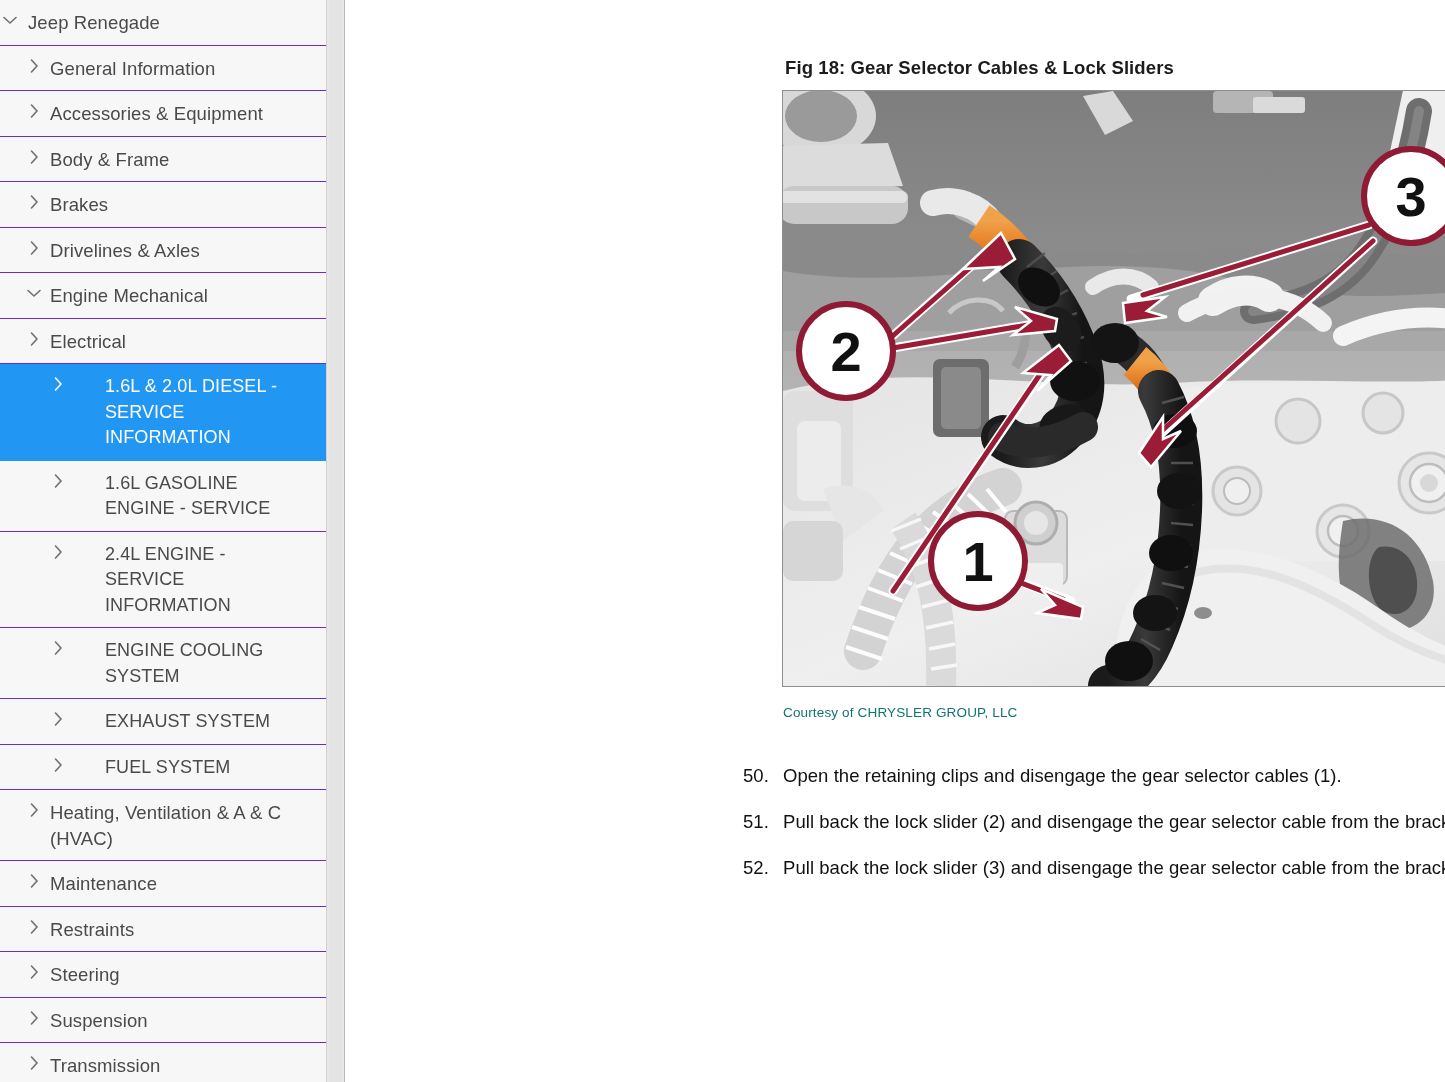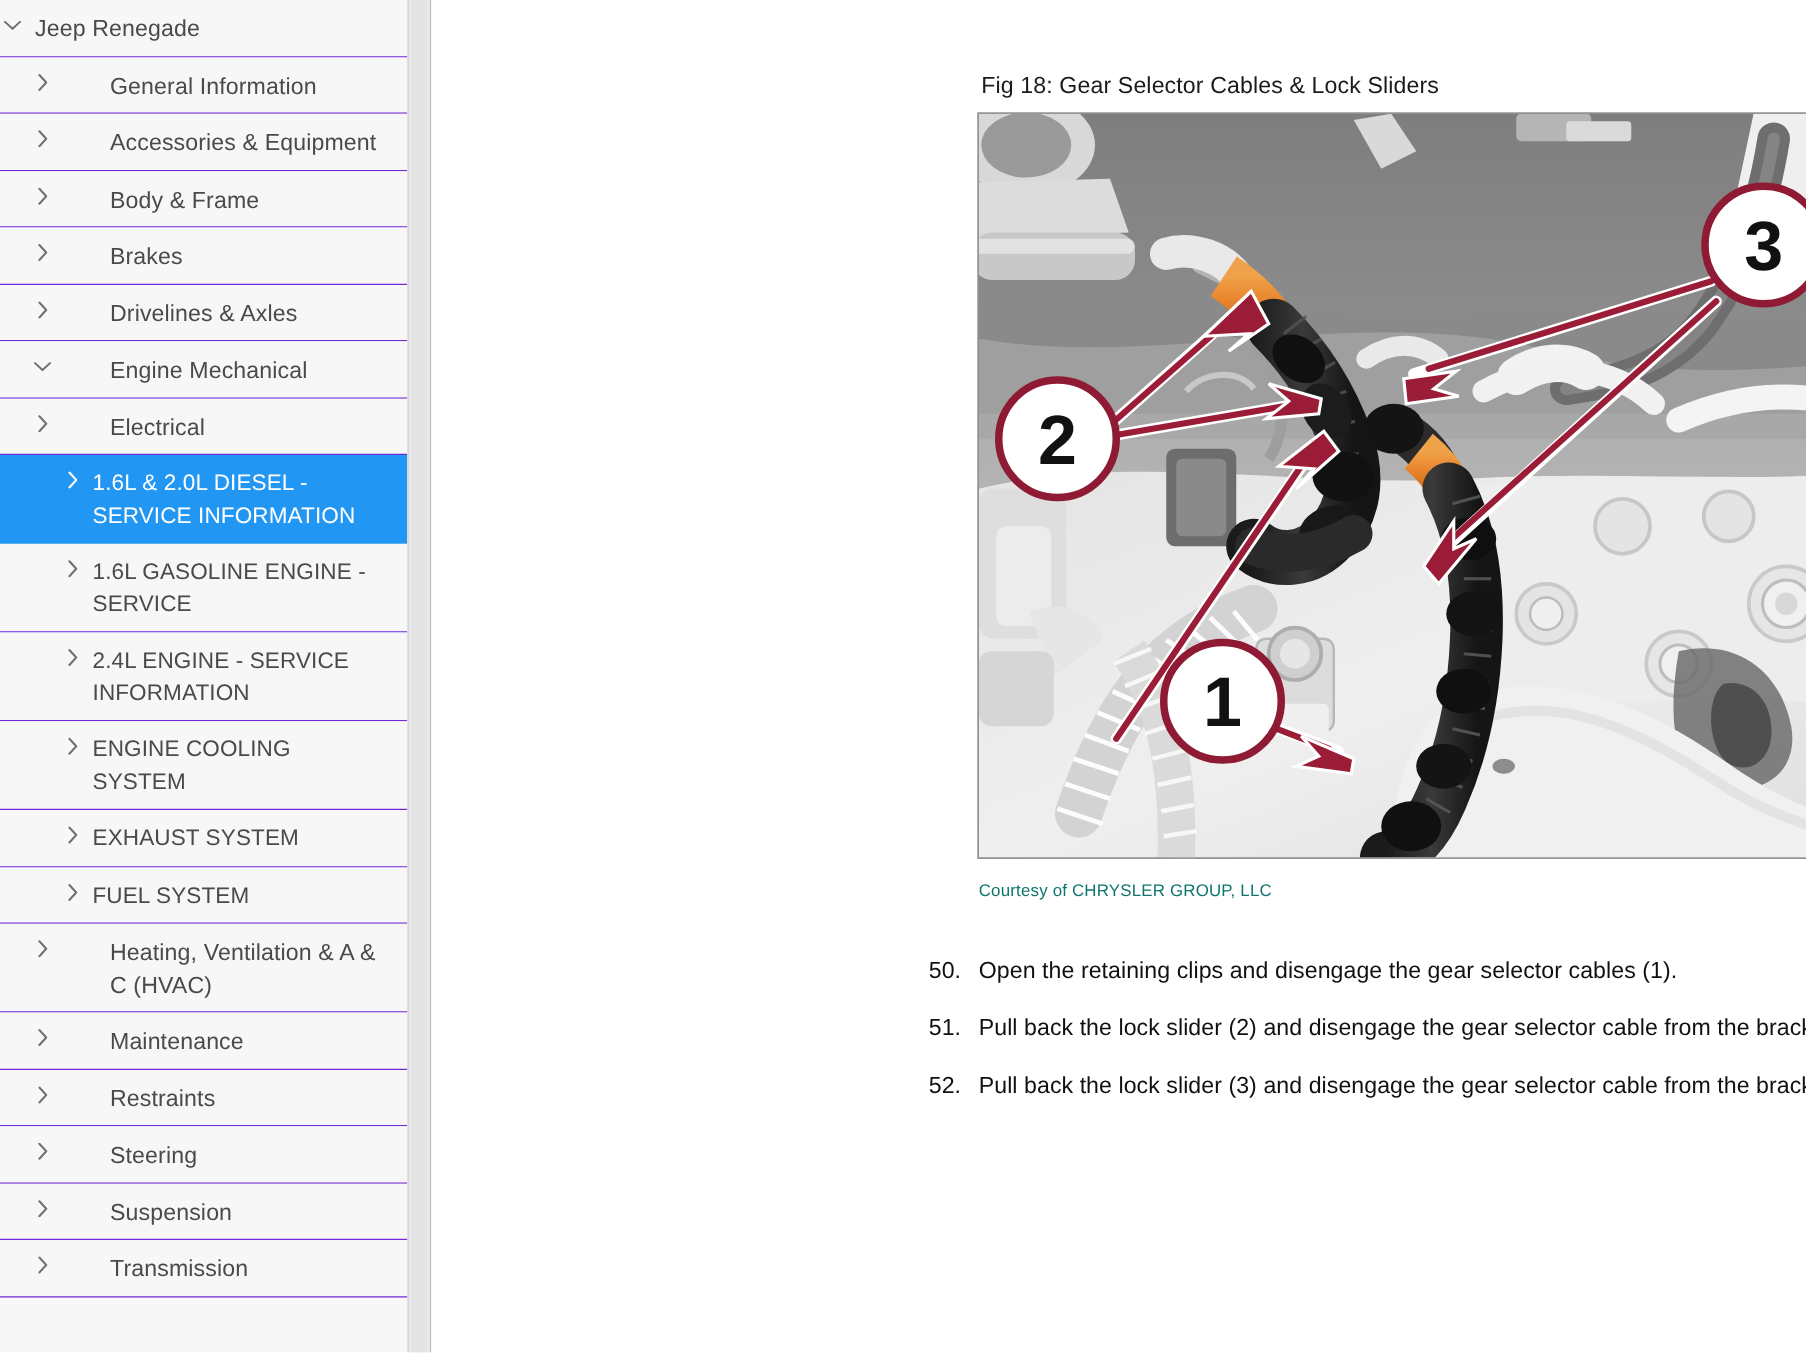--- a/index.html
+++ b/index.html
@@ -48,24 +48,24 @@
   .chev svg { display: block; }
 
   .tree-label {
     font-size: 18.5px;
     line-height: 25.5px;
     color: #4a4a4a;
     letter-spacing: 0.1px;
     padding-left: 8px;
   }
   .tree-row.level0 .tree-label { padding-left: 10px; }
-  .tree-row.level1 .tree-label { padding-left: 8px; margin-left: 38px; }
+  .tree-row.level1 .tree-label { padding-left: 8px; }
   .tree-row.level2 .tree-label { padding-left: 8px; }
   .tree-row.selected .tree-label { color: #ffffff; }
-  .tree-row.caps .tree-label { font-size: 18px; }
+  .tree-row.caps .tree-label { font-size: 18px; margin-left: 31px; }
 
   
   #sb-scroll {
     flex: 0 0 19px;
     width: 19px; height: 1082px;
     background: #e8e8e8;
     border-left: 1px solid #d0d0d0;
     border-right: 1px solid #b9b9b9;
     box-sizing: border-box;
     position: relative;
@@ -85,20 +85,21 @@
     background: #ffffff;
     overflow: hidden;
   }
   #fig-title {
     position: absolute;
     left: 440px; top: 57px;
     font-size: 18.5px;
     color: #1b1b1b;
     letter-spacing: 0.1px;
     white-space: nowrap;
+    font-weight: bold;
   }
 
   
   #figure-wrap {
     position: absolute;
     left: 437px; top: 90px;
     width: 798px; height: 597px;
     border: 1px solid #8f8f8f;
     box-sizing: border-box;
     overflow: hidden;

